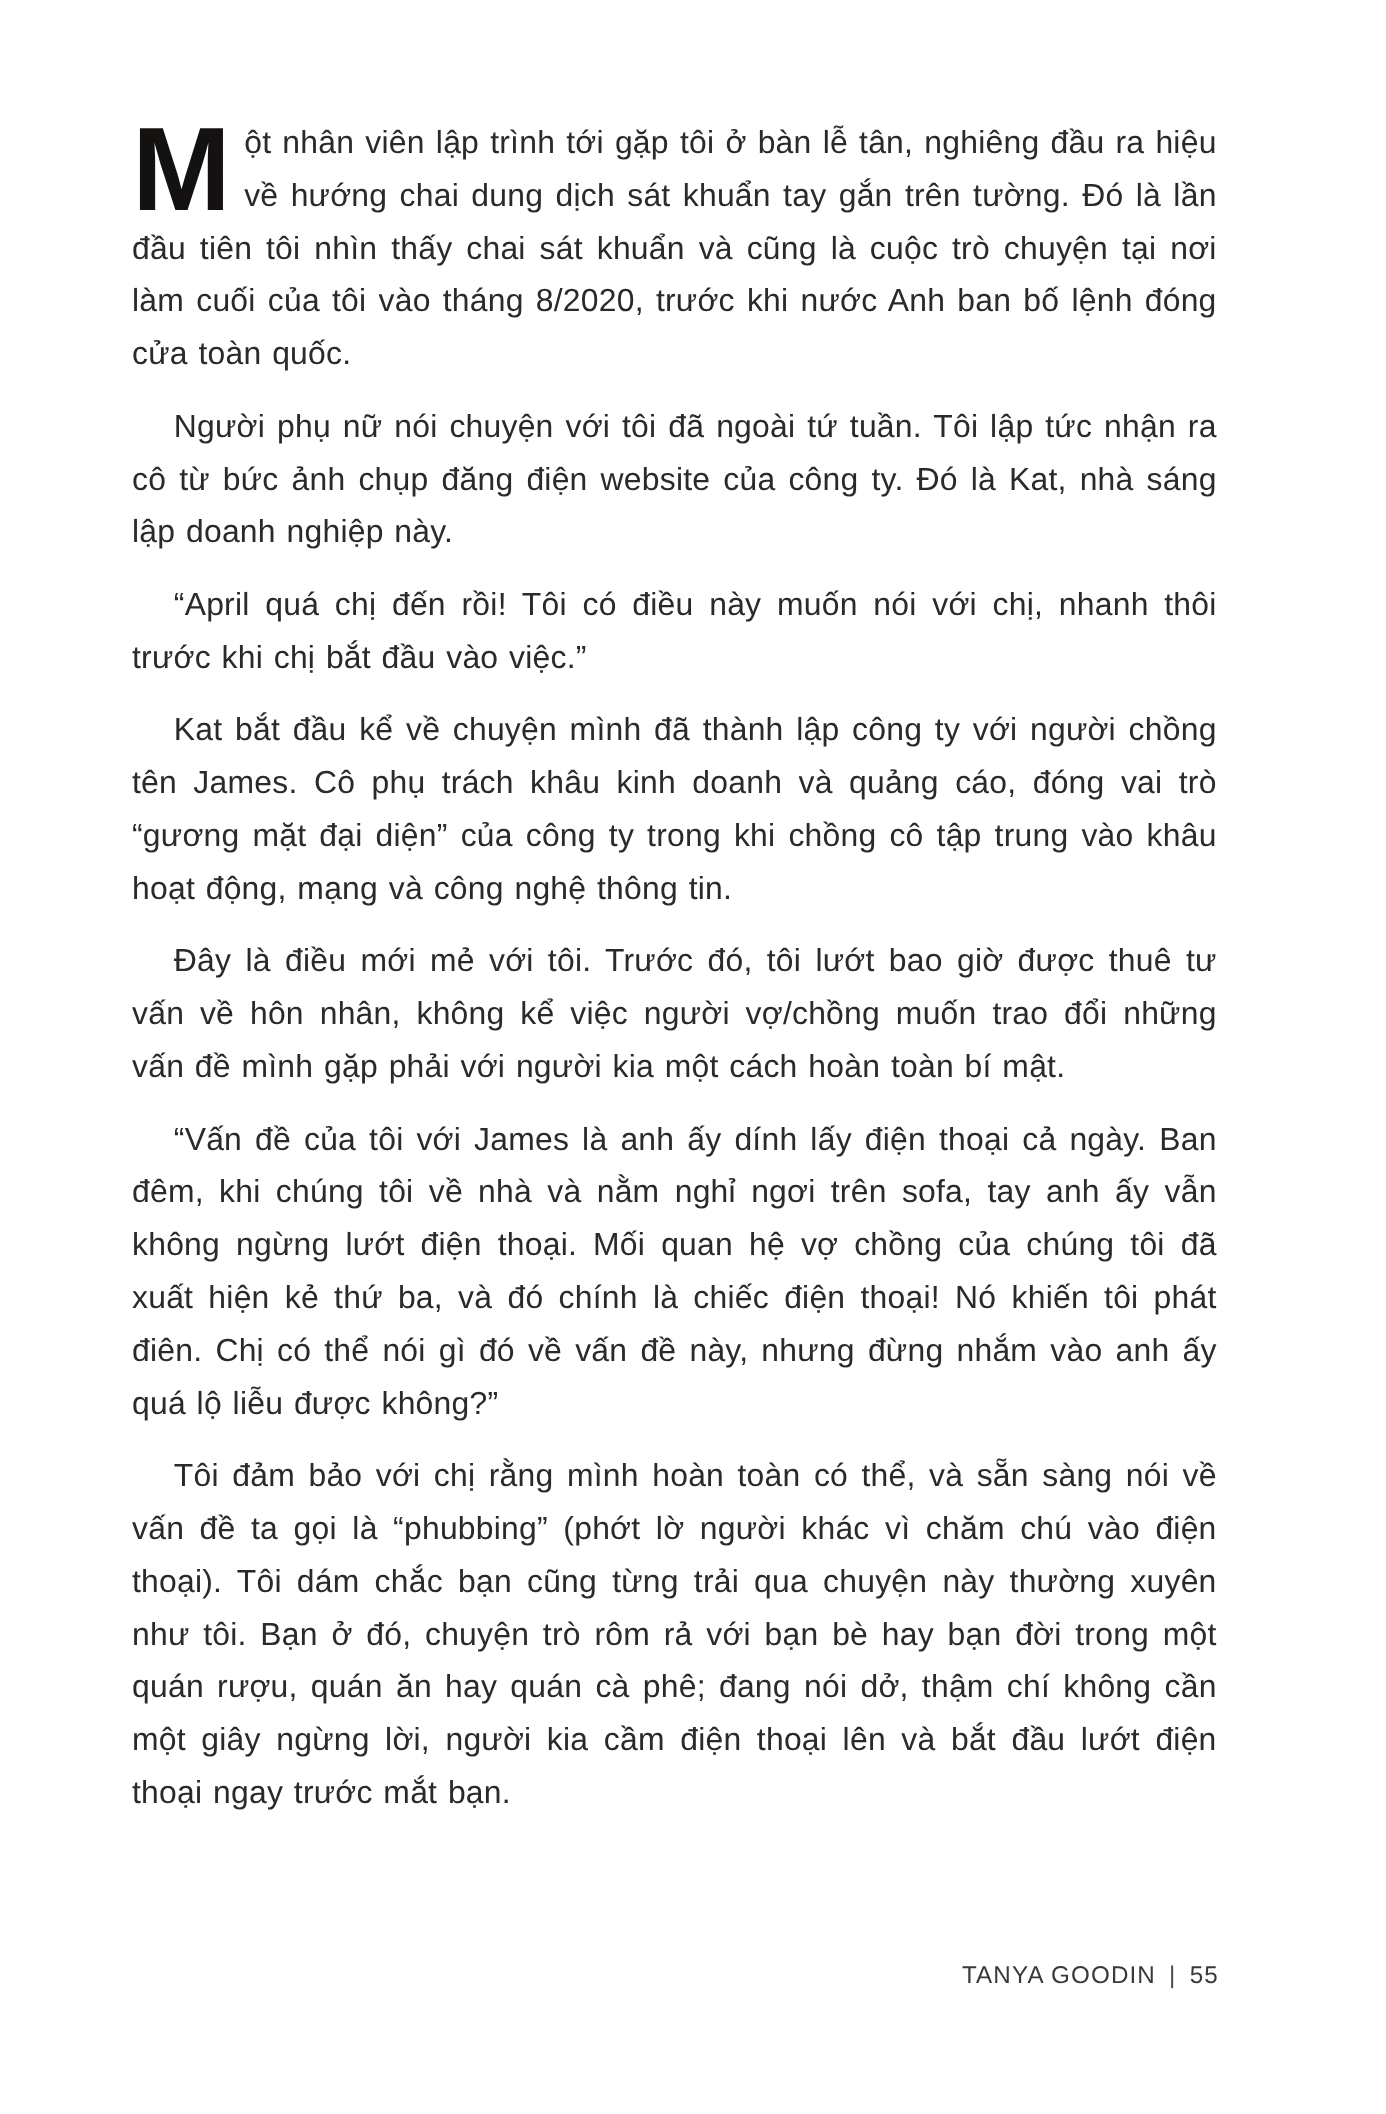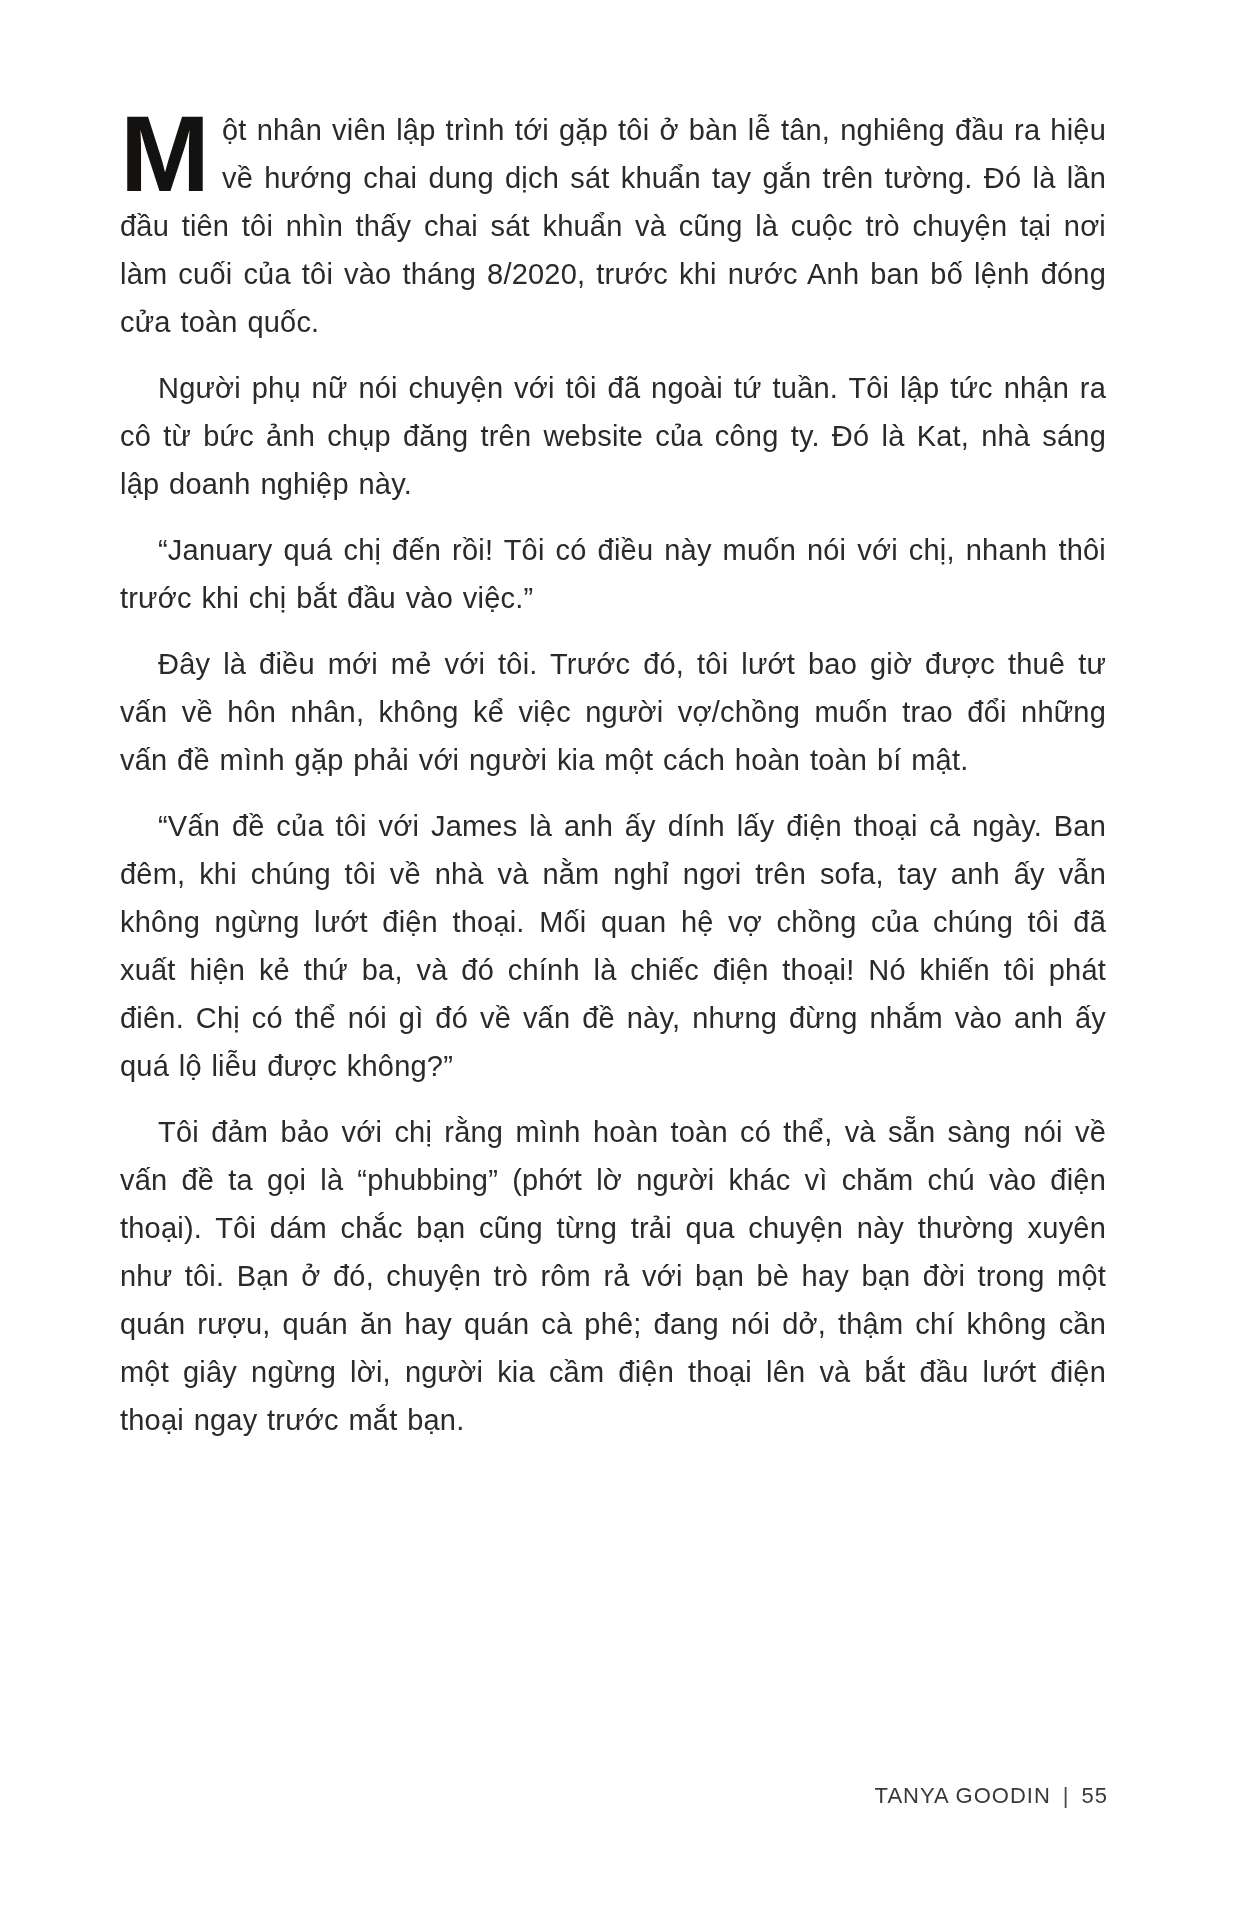--- a/index.html
+++ b/index.html
@@ -69,24 +69,25 @@
 <body>
 
 <div class="page">
 
   <main class="content">
 
     <p class="para drop">
       <span class="dropcap">M</span><span>ột nhân viên lập trình tới gặp tôi ở bàn lễ tân, nghiêng đầu ra hiệu về hướng chai dung dịch sát khuẩn tay gắn trên tường. Đó là lần đầu tiên tôi nhìn thấy chai sát khuẩn và cũng là cuộc trò chuyện tại nơi làm cuối của tôi vào tháng 8/2020, trước khi nước Anh ban bố lệnh đóng cửa toàn quốc.</span>
     </p>
 
-    <p class="para indent">Người phụ nữ nói chuyện với tôi đã ngoài tứ tuần. Tôi lập tức nhận ra cô từ bức ảnh chụp đăng trên website của công ty. Đó là Kat, nhà sáng lập doanh nghiệp này.</p>
+    <p class="para indent">Người phụ nữ nói chuyện với tôi đã ngoài tứ tuần. Tôi lập tức nhận ra cô từ bức ảnh chụp đăng điện website của công ty. Đó là Kat, nhà sáng lập doanh nghiệp này.</p>
 
-    <p class="para indent">“January quá chị đến rồi! Tôi có điều này muốn nói với chị, nhanh thôi trước khi chị bắt đầu vào việc.”</p>
+    <p class="para indent">“April quá chị đến rồi! Tôi có điều này muốn nói với chị, nhanh thôi trước khi chị bắt đầu vào việc.”</p>
 
+    <p class="para indent">Kat bắt đầu kể về chuyện mình đã thành lập công ty với người chồng tên James. Cô phụ trách khâu kinh doanh và quảng cáo, đóng vai trò “gương mặt đại diện” của công ty trong khi chồng cô tập trung vào khâu hoạt động, mạng và công nghệ thông tin.</p>
 
 
     <p class="para indent">Đây là điều mới mẻ với tôi. Trước đó, tôi lướt bao giờ được thuê tư vấn về hôn nhân, không kể việc người vợ/chồng muốn trao đổi những vấn đề mình gặp phải với người kia một cách hoàn toàn bí mật.</p>
 
     <p class="para indent">“Vấn đề của tôi với James là anh ấy dính lấy điện thoại cả ngày. Ban đêm, khi chúng tôi về nhà và nằm nghỉ ngơi trên sofa, tay anh ấy vẫn không ngừng lướt điện thoại. Mối quan hệ vợ chồng của chúng tôi đã xuất hiện kẻ thứ ba, và đó chính là chiếc điện thoại! Nó khiến tôi phát điên. Chị có thể nói gì đó về vấn đề này, nhưng đừng nhắm vào anh ấy quá lộ liễu được không?”</p>
 
     <p class="para indent">Tôi đảm bảo với chị rằng mình hoàn toàn có thể, và sẵn sàng nói về vấn đề ta gọi là “phubbing” (phớt lờ người khác vì chăm chú vào điện thoại). Tôi dám chắc bạn cũng từng trải qua chuyện này thường xuyên như tôi. Bạn ở đó, chuyện trò rôm rả với bạn bè hay bạn đời trong một quán rượu, quán ăn hay quán cà phê; đang nói dở, thậm chí không cần một giây ngừng lời, người kia cầm điện thoại lên và bắt đầu lướt điện thoại ngay trước mắt bạn.</p>
 
   </main>
 

